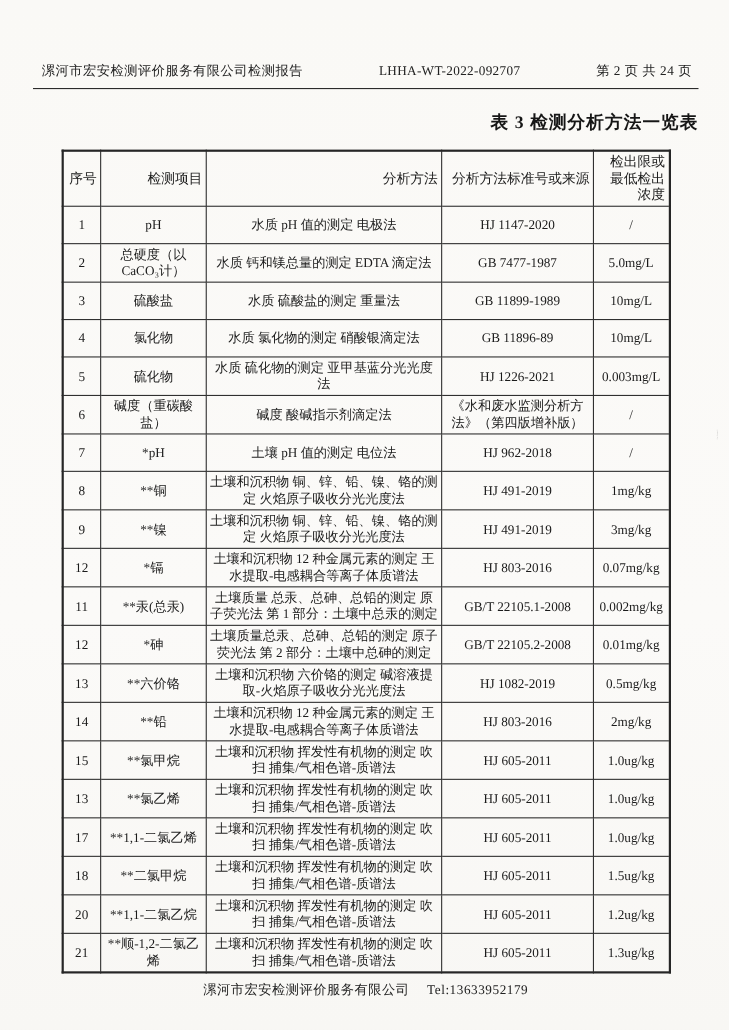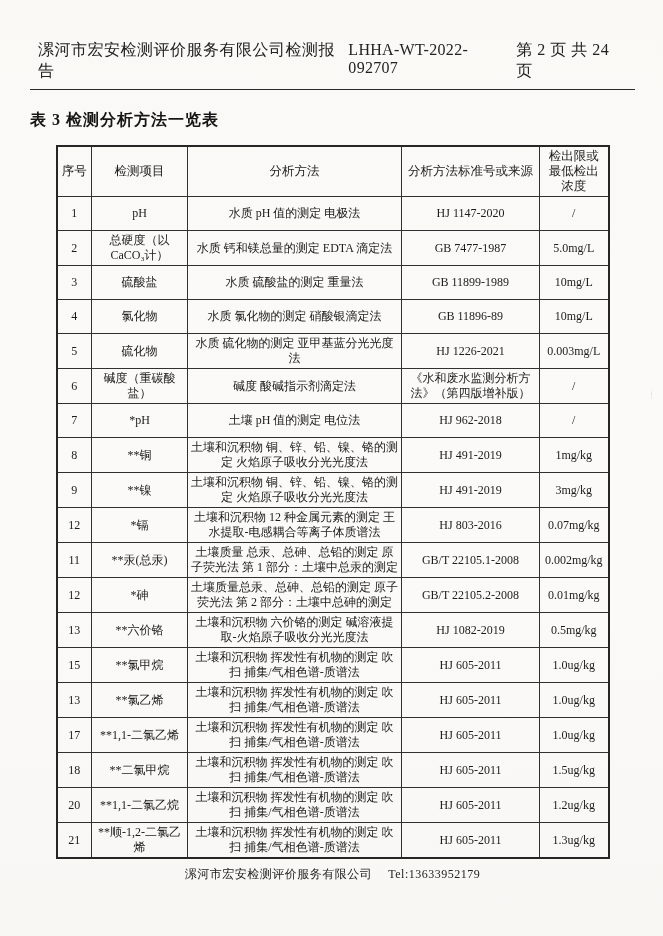--- a/index.html
+++ b/index.html
@@ -14,30 +14,31 @@
   .page{
     width:663px;height:936px;
     background:linear-gradient(180deg,#faf9f6 0%,#fbfaf8 60%,#f8f7f4 100%);
     box-sizing:border-box;
     padding:40px 28px 0 30px;
     position:relative;
   }
   
   .running-header{
     display:flex;justify-content:space-between;align-items:baseline;
-    font-size:16px;letter-spacing:0.5px;color:#222;
+    font-size:12px;letter-spacing:0.5px;color:#222;
     padding:0 6px 0 8px;
+    margin-top:16px;
   }
   .running-header .code{font-family:"Liberation Serif",serif;letter-spacing:0.3px;}
   .header-rule{
     border:none;border-top:1.5px solid #2b2b2b;
     margin:7px 0 0 0;
   }
   .doc-title{
-    text-align:left;
+    text-align:right;
     font-size:16px;font-weight:bold;
     letter-spacing:1px;
     margin:20px 0 14px 0;
     color:#161616;
   }
   
   table.methods{
     border-collapse:collapse;
     table-layout:fixed;
     width:552px;
@@ -52,20 +53,21 @@
     text-align:center;
     vertical-align:middle;
     padding:2px 3px;
     color:#1b1b1b;
     word-break:break-word;
   }
   table.methods th{
     font-weight:normal;
     font-size:12.5px;
     height:38px;
+    text-align:right;
   }
   table.methods td{height:29px;}
   col.c-no{width:35px;}
   col.c-item{width:96px;}
   col.c-method{width:214px;}
   col.c-std{width:138px;}
   col.c-limit{width:69px;}
   
   .running-footer{
     text-align:center;
@@ -206,20 +208,27 @@
           <td>0.01mg/kg</td>
         </tr>
         <tr>
           <td>13</td>
           <td>**六价铬</td>
           <td>土壤和沉积物 六价铬的测定 碱溶液提取-火焰原子吸收分光光度法</td>
           <td>HJ 1082-2019</td>
           <td>0.5mg/kg</td>
         </tr>
         <tr>
+          <td>14</td>
+          <td>**铅</td>
+          <td>土壤和沉积物 12 种金属元素的测定 王水提取-电感耦合等离子体质谱法</td>
+          <td>HJ 803-2016</td>
+          <td>2mg/kg</td>
+        </tr>
+        <tr>
           <td>15</td>
           <td>**氯甲烷</td>
           <td>土壤和沉积物 挥发性有机物的测定 吹扫 捕集/气相色谱-质谱法</td>
           <td>HJ 605-2011</td>
           <td>1.0ug/kg</td>
         </tr>
         <tr>
           <td>13</td>
           <td>**氯乙烯</td>
           <td>土壤和沉积物 挥发性有机物的测定 吹扫 捕集/气相色谱-质谱法</td>

